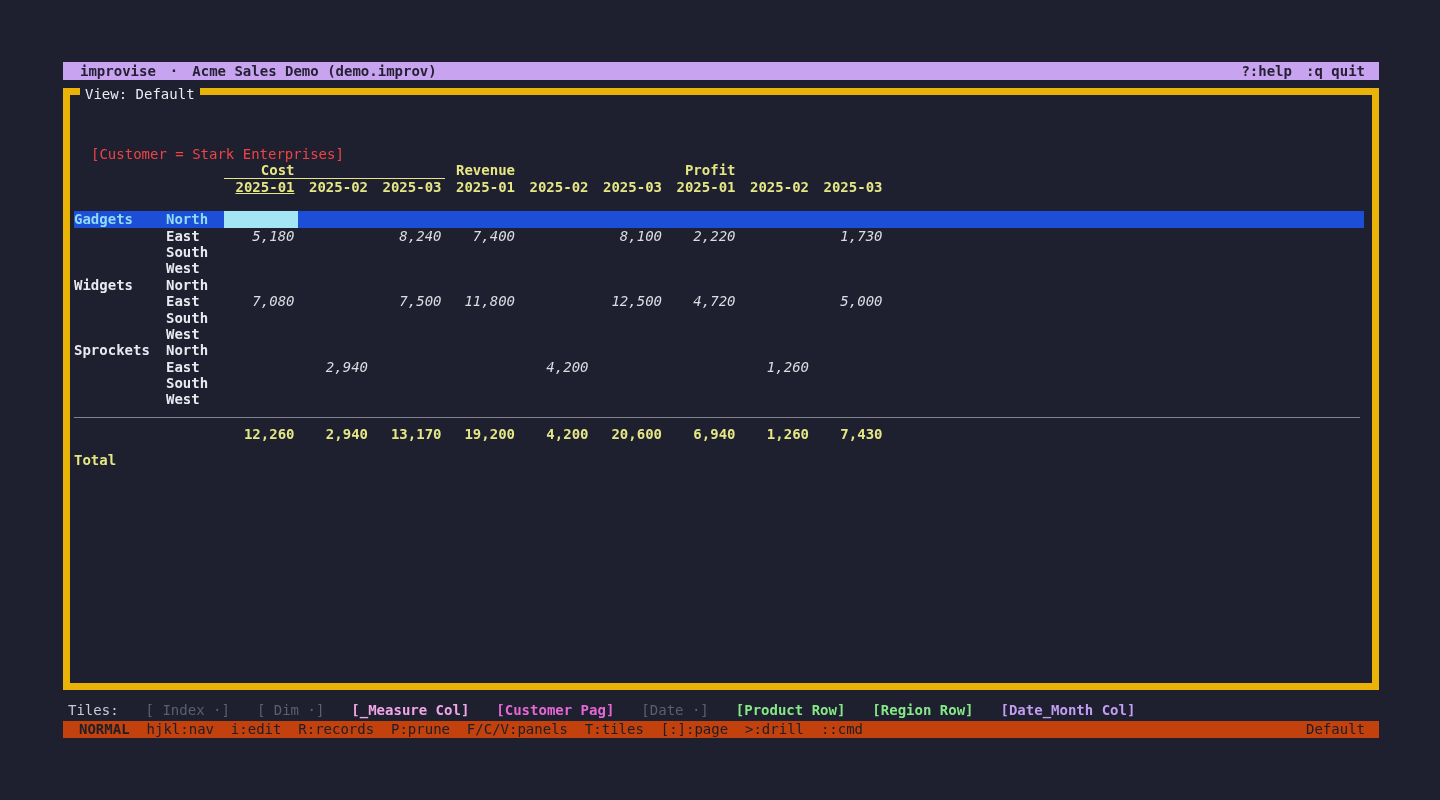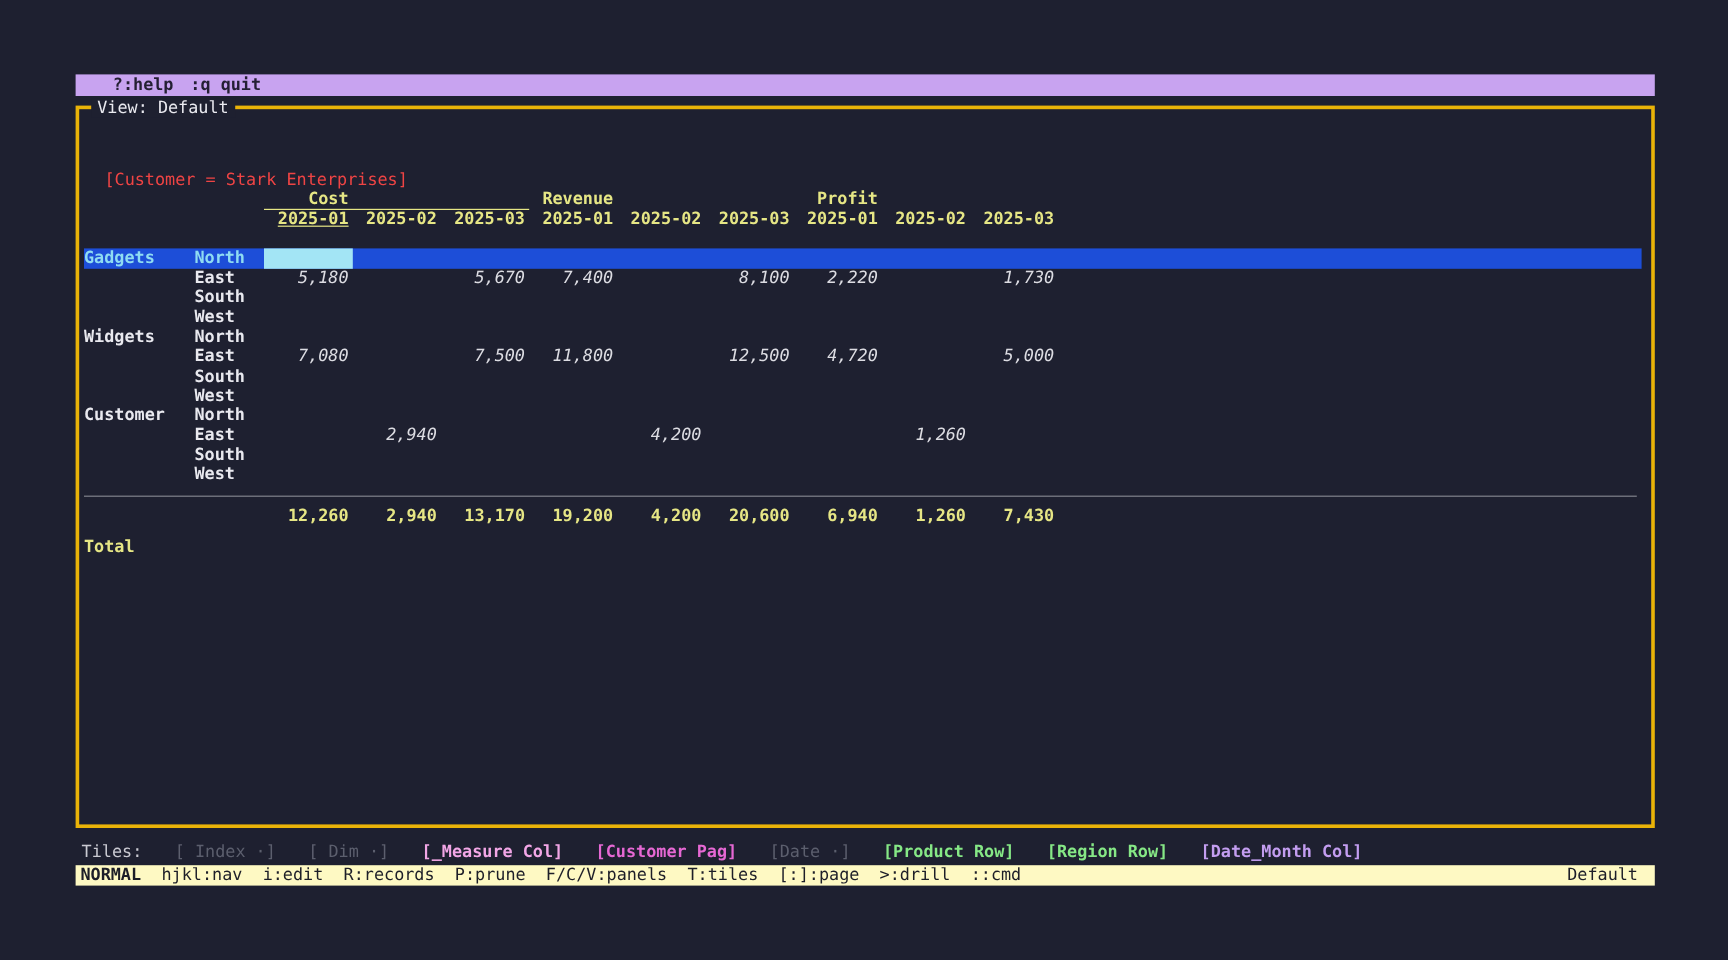--- a/index.html
+++ b/index.html
@@ -19,21 +19,21 @@
     background:#c8a3f0; color:#241f33; font-weight:bold;
     display:flex; justify-content:space-between;
     padding:0 14px 0 17px; white-space:pre;
   }
   .tb-left span { margin-right:14px; }
   .tb-right span { margin-left:14px; }
 
   
   .viewbox {
     position:relative; margin-top:8px; height:602px;
-    border:3px solid #eab308;
+    border:7px solid #eab308;
     padding:7px 8px 0 4px;
   }
   .view-label {
     position:absolute; top:-9px; left:10px;
     background:#1e2030; padding:0 5px;
     color:#eaeaf0; line-height:16px;
   }
   .filter-line {
     margin-left:17px; width:fit-content;
     color:#ef4444; line-height:16.4px; height:16.4px; white-space:pre;margin-top:44px;
@@ -74,58 +74,59 @@
   .tile { font-weight:bold; }
   .tile.muted   { color:#5c5f6e; font-weight:normal; }
   .tile.pink    { color:#f2a6e6; }
   .tile.magenta { color:#e668d4; }
   .tile.green   { color:#86e886; }
   .tile.purple  { color:#c39df0; }
 
   
   .statusbar {
     margin-top:3px; height:17px; line-height:17px;
-    background:#fef9c3; color:#1d1e28;
+    background:#c2410c; color:#1d1e28;
     display:flex; justify-content:space-between;
-    padding:0 14px 0 4px; white-space:pre;
+    padding:0 14px 0 16px; white-space:pre;
   }
   .sb-mode { font-weight:bold; margin-right:17px; }
 </style>
 </head>
 <body>
 
 <div class="screen">
 
   <div class="titlebar">
+    <span class="tb-left"><span>improvise</span><span>·</span><span>Acme Sales Demo (demo.improv)</span></span>
     <span class="tb-right"><span>?:help</span><span>:q quit</span></span>
   </div>
 
   <div class="viewbox">
     <div class="view-label">View: Default</div>
     <div class="filter-line">[Customer = Stark Enterprises]</div>
 
     <div class="grid measures-row">
       <div class="cost-underline"></div>
       <div class="mname num c3">Cost</div>
       <div class="mname num c6">Revenue</div>
       <div class="mname num c9">Profit</div>
     </div>
 
     <div class="grid months-row" id="months-row"><div class="mon num selmon" style="grid-column: 3;">2025-01</div><div class="mon num" style="grid-column: 4;">2025-02</div><div class="mon num" style="grid-column: 5;">2025-03</div><div class="mon num" style="grid-column: 6;">2025-01</div><div class="mon num" style="grid-column: 7;">2025-02</div><div class="mon num" style="grid-column: 8;">2025-03</div><div class="mon num" style="grid-column: 9;">2025-01</div><div class="mon num" style="grid-column: 10;">2025-02</div><div class="mon num" style="grid-column: 11;">2025-03</div></div>
 
     <div id="rows">
         <div class="grid trow sel"><div class="product">Gadgets</div><div class="region">North</div><div class="cell num cursor"></div><div class="cell num"></div><div class="cell num"></div><div class="cell num"></div><div class="cell num"></div><div class="cell num"></div><div class="cell num"></div><div class="cell num"></div><div class="cell num"></div></div>
-        <div class="grid trow"><div class="product"></div><div class="region">East</div><div class="cell num">5,180</div><div class="cell num"></div><div class="cell num">5,670</div><div class="cell num">7,400</div><div class="cell num"></div><div class="cell num">8,100</div><div class="cell num">2,220</div><div class="cell num"></div><div class="cell num">1,730</div></div>
+        <div class="grid trow"><div class="product"></div><div class="region">East</div><div class="cell num">5,180</div><div class="cell num"></div><div class="cell num">8,240</div><div class="cell num">7,400</div><div class="cell num"></div><div class="cell num">8,100</div><div class="cell num">2,220</div><div class="cell num"></div><div class="cell num">1,730</div></div>
         <div class="grid trow"><div class="product"></div><div class="region">South</div><div class="cell num"></div><div class="cell num"></div><div class="cell num"></div><div class="cell num"></div><div class="cell num"></div><div class="cell num"></div><div class="cell num"></div><div class="cell num"></div><div class="cell num"></div></div>
         <div class="grid trow"><div class="product"></div><div class="region">West</div><div class="cell num"></div><div class="cell num"></div><div class="cell num"></div><div class="cell num"></div><div class="cell num"></div><div class="cell num"></div><div class="cell num"></div><div class="cell num"></div><div class="cell num"></div></div>
         <div class="grid trow"><div class="product">Widgets</div><div class="region">North</div><div class="cell num"></div><div class="cell num"></div><div class="cell num"></div><div class="cell num"></div><div class="cell num"></div><div class="cell num"></div><div class="cell num"></div><div class="cell num"></div><div class="cell num"></div></div>
         <div class="grid trow"><div class="product"></div><div class="region">East</div><div class="cell num">7,080</div><div class="cell num"></div><div class="cell num">7,500</div><div class="cell num">11,800</div><div class="cell num"></div><div class="cell num">12,500</div><div class="cell num">4,720</div><div class="cell num"></div><div class="cell num">5,000</div></div>
         <div class="grid trow"><div class="product"></div><div class="region">South</div><div class="cell num"></div><div class="cell num"></div><div class="cell num"></div><div class="cell num"></div><div class="cell num"></div><div class="cell num"></div><div class="cell num"></div><div class="cell num"></div><div class="cell num"></div></div>
         <div class="grid trow"><div class="product"></div><div class="region">West</div><div class="cell num"></div><div class="cell num"></div><div class="cell num"></div><div class="cell num"></div><div class="cell num"></div><div class="cell num"></div><div class="cell num"></div><div class="cell num"></div><div class="cell num"></div></div>
-        <div class="grid trow"><div class="product">Customer</div><div class="region">North</div><div class="cell num"></div><div class="cell num"></div><div class="cell num"></div><div class="cell num"></div><div class="cell num"></div><div class="cell num"></div><div class="cell num"></div><div class="cell num"></div><div class="cell num"></div></div>
+        <div class="grid trow"><div class="product">Sprockets</div><div class="region">North</div><div class="cell num"></div><div class="cell num"></div><div class="cell num"></div><div class="cell num"></div><div class="cell num"></div><div class="cell num"></div><div class="cell num"></div><div class="cell num"></div><div class="cell num"></div></div>
         <div class="grid trow"><div class="product"></div><div class="region">East</div><div class="cell num"></div><div class="cell num">2,940</div><div class="cell num"></div><div class="cell num"></div><div class="cell num">4,200</div><div class="cell num"></div><div class="cell num"></div><div class="cell num">1,260</div><div class="cell num"></div></div>
         <div class="grid trow"><div class="product"></div><div class="region">South</div><div class="cell num"></div><div class="cell num"></div><div class="cell num"></div><div class="cell num"></div><div class="cell num"></div><div class="cell num"></div><div class="cell num"></div><div class="cell num"></div><div class="cell num"></div></div>
         <div class="grid trow"><div class="product"></div><div class="region">West</div><div class="cell num"></div><div class="cell num"></div><div class="cell num"></div><div class="cell num"></div><div class="cell num"></div><div class="cell num"></div><div class="cell num"></div><div class="cell num"></div><div class="cell num"></div></div>
       </div>
 
     <div class="sep"></div>
 
     <div class="grid total-row" id="total-row">
       <div class="product total-label">Total</div>
       <div class="region"></div>

